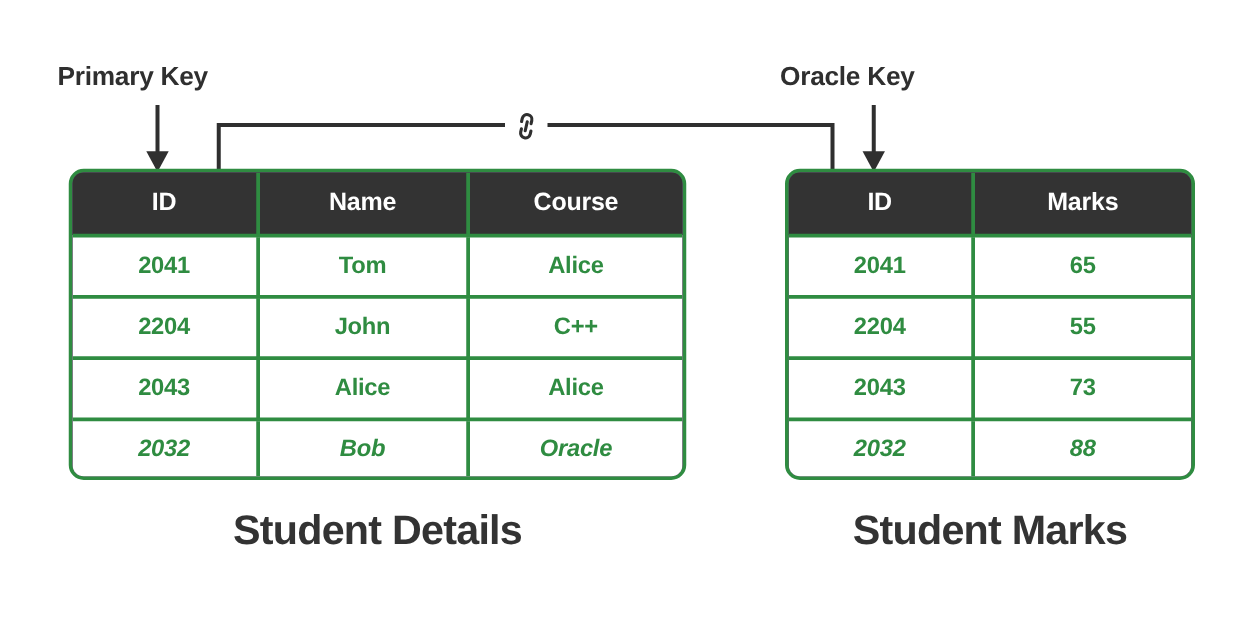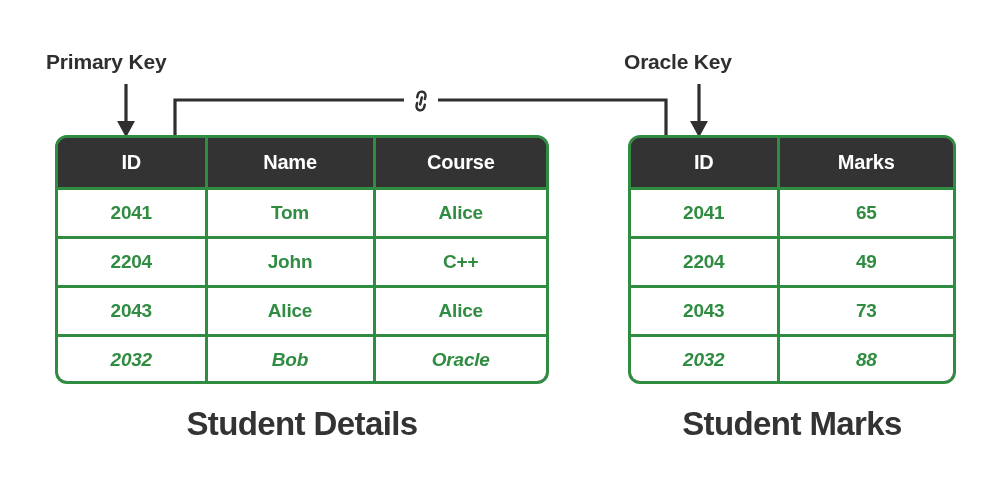--- a/index.html
+++ b/index.html
@@ -226,21 +226,21 @@
           <th>Marks</th>
         </tr>
       </thead>
       <tbody>
         <tr>
           <td>2041</td>
           <td>65</td>
         </tr>
         <tr>
           <td>2204</td>
-          <td>49</td>
+          <td>55</td>
         </tr>
         <tr>
           <td>2043</td>
           <td>73</td>
         </tr>
         <tr>
           <td>2032</td>
           <td>88</td>
         </tr>
       </tbody>

